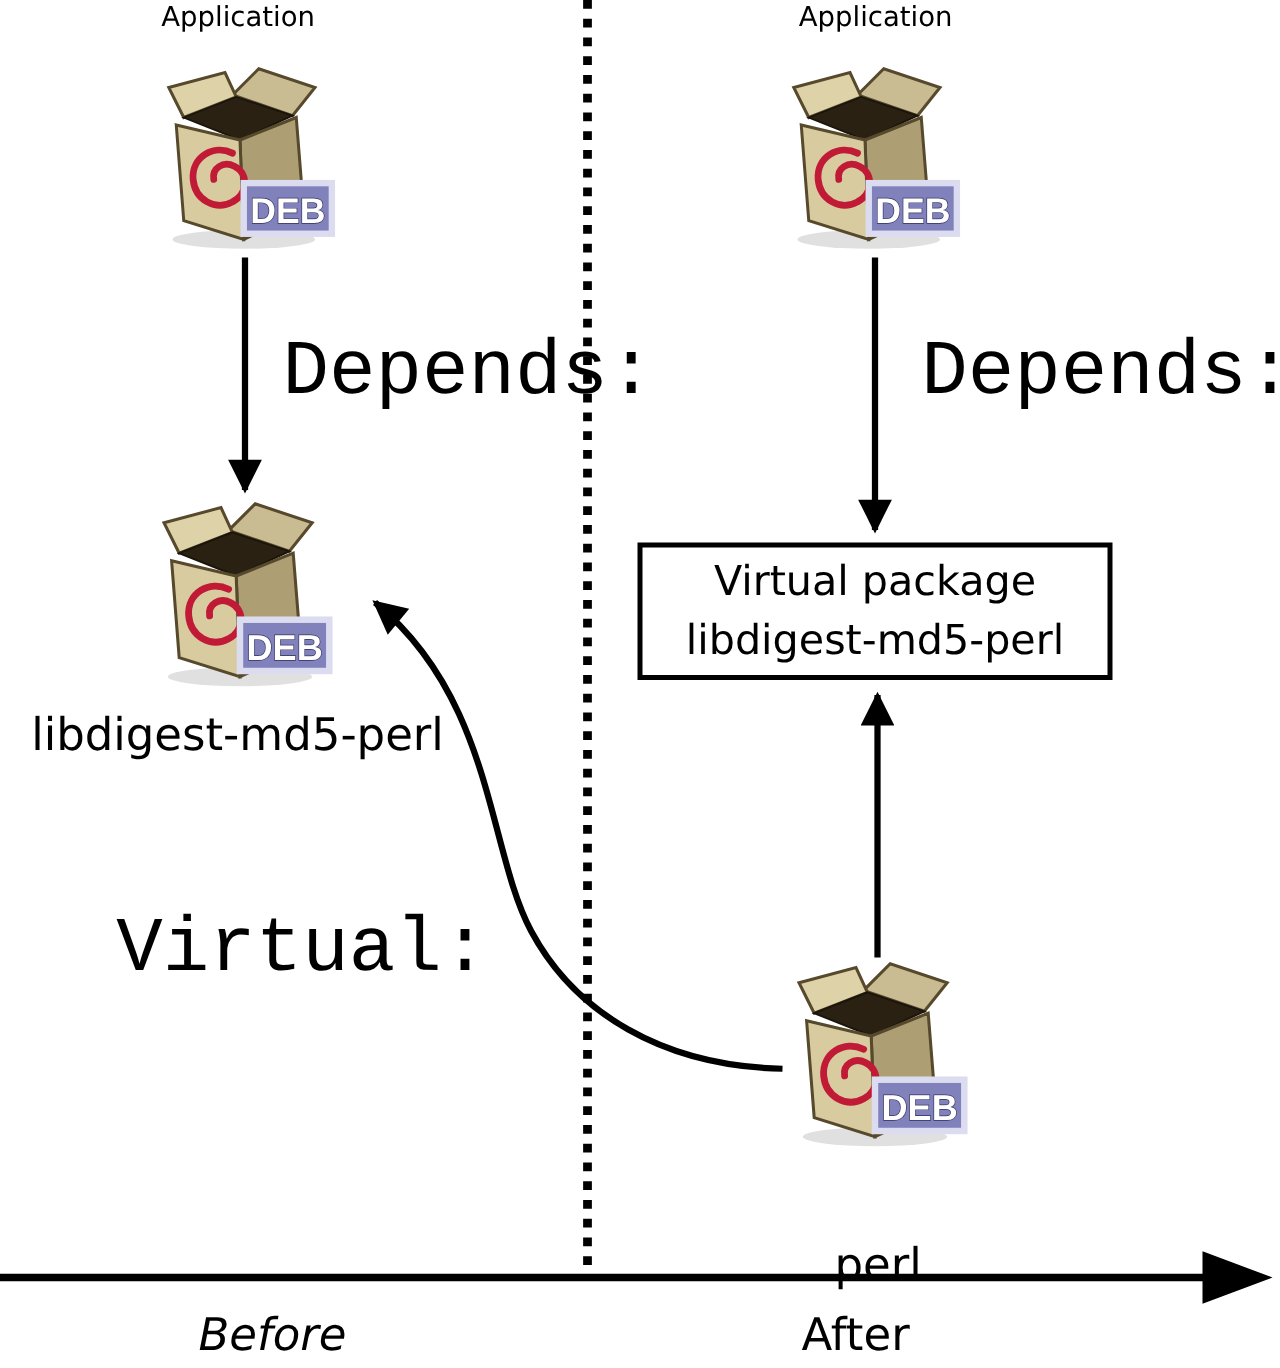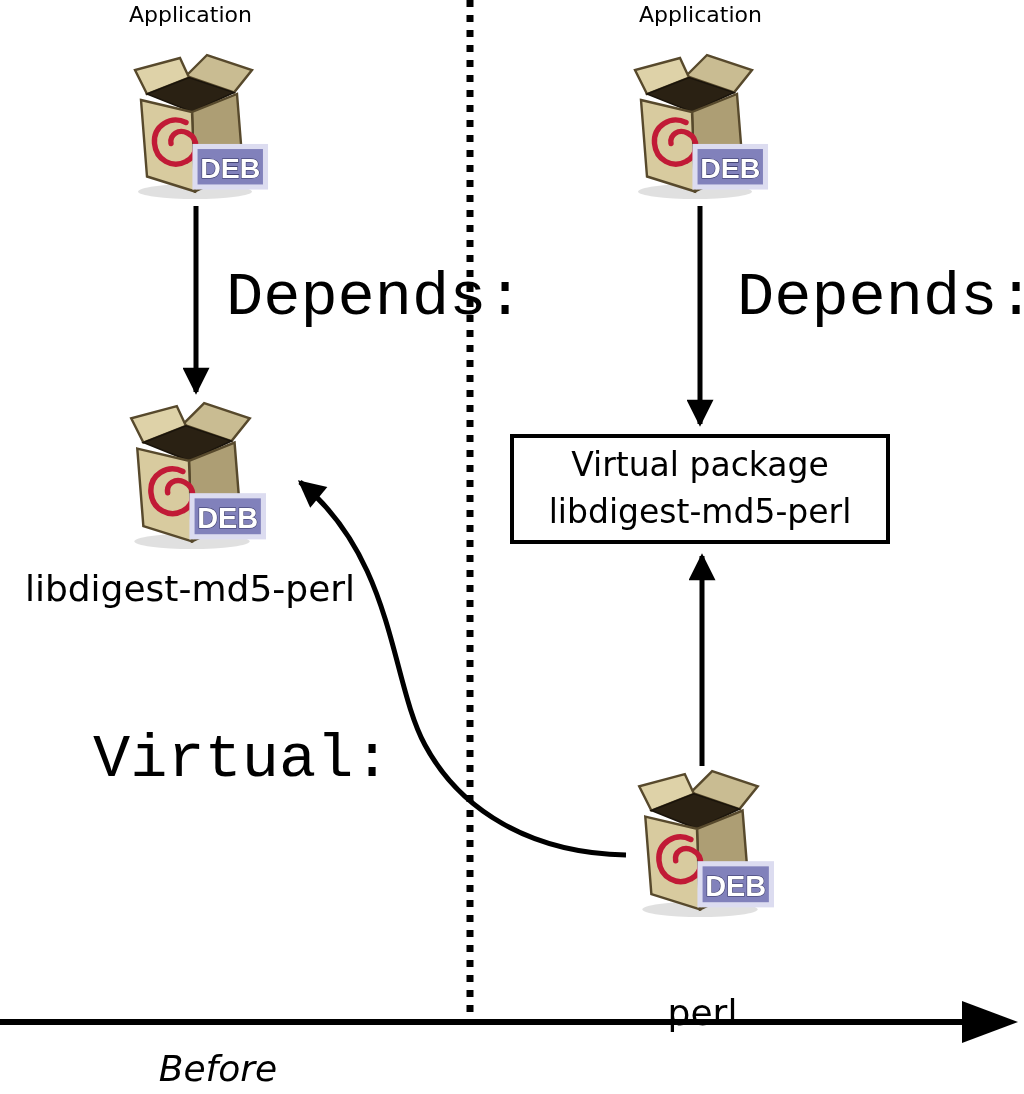--- a/index.html
+++ b/index.html
@@ -122,14 +122,15 @@
   <div class="lbl sans sz36 center" style="left:5px; top:568px; width:370px;">libdigest-md5-perl</div>
 
 
   <div class="lbl mono" style="left:93px; top:724px;">Virtual:</div>
 
 
   <div class="lbl sans sz36 center" style="left:625px; top:956px; width:155px;margin-top:36px;">perl</div>
 
   <div class="lbl sans sz36 center" style="left:148px; top:1048px; width:140px;font-style:italic;">Before</div>
 
+  <div class="lbl sans sz36 center" style="left:612px; top:1048px; width:145px;">After</div>
 
 </div>
 
 </body></html>

